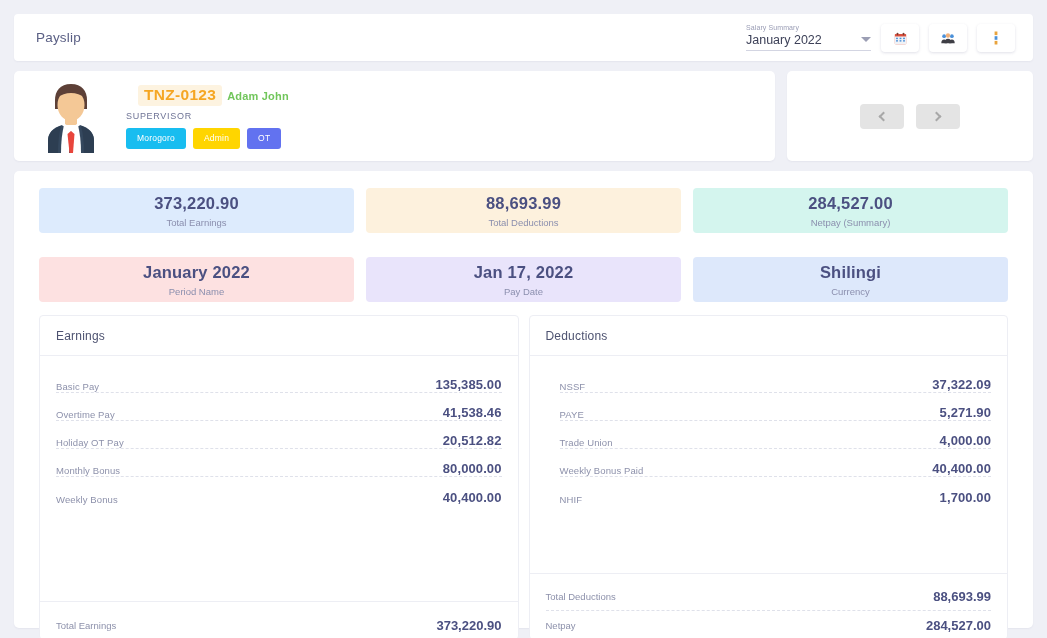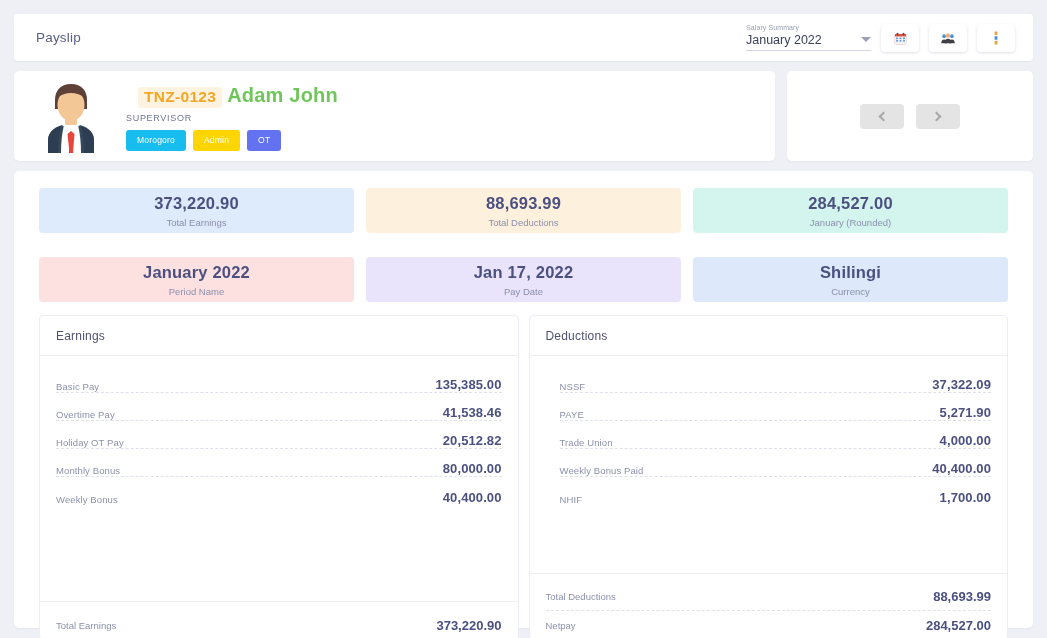--- a/index.html
+++ b/index.html
@@ -44,21 +44,21 @@
     display: flex; align-items: center; padding: 0 20px 0 26px;
     box-shadow: 0 1px 2px rgba(60,64,110,.06);
   }
   .avatar { width: 62px; height: 74px; margin-right: 22px; flex: none; }
   .emp-info { padding-top: 2px; }
   .emp-line1 { display: flex; align-items: baseline; gap: 5px; padding-left: 14px; }
   .emp-code {
     font-size: 15.5px; font-weight: bold; color: #f5a623;
     background: #fdf3e0; border-radius: 3px; padding: 1px 6px 2px; letter-spacing: .3px;
   }
-  .emp-name { font-size: 20px; font-weight: bold; color: #71c65b; letter-spacing: .2px; }
+  .emp-name { font-size: 11px; font-weight: bold; color: #71c65b; letter-spacing: .2px; }
   .emp-role { font-size: 9px; color: #6f7496; letter-spacing: .7px; margin: 5px 0 0 2px; }
   .chips { display: flex; gap: 7px; margin: 7px 0 0 2px; }
   .chip {
     font-size: 8.5px; color: #fff; border-radius: 3px;
     padding: 5px 11px 6px; letter-spacing: .2px;
   }
 
   .nav-card {
     flex: 1; height: 90px; background: #fff; border-radius: 5px;
     display: flex; align-items: center; justify-content: center; gap: 12px;
@@ -214,21 +214,21 @@
       <div class="tile" style="background: rgb(221, 235, 253);">
         <span class="tile-value">373,220.90</span>
         <span class="tile-label">Total Earnings</span>
       </div>
       <div class="tile" style="background: rgb(253, 241, 221);">
         <span class="tile-value">88,693.99</span>
         <span class="tile-label">Total Deductions</span>
       </div>
       <div class="tile" style="background: rgb(212, 245, 238);">
         <span class="tile-value">284,527.00</span>
-        <span class="tile-label">January (Rounded)</span>
+        <span class="tile-label">Netpay (Summary)</span>
       </div>
       <div style="flex-basis:100%;height:0"></div>
       <div class="tile" style="background: rgb(253, 225, 225);">
         <span class="tile-value">January 2022</span>
         <span class="tile-label">Period Name</span>
       </div>
       <div class="tile" style="background: rgb(233, 228, 251);">
         <span class="tile-value">Jan 17, 2022</span>
         <span class="tile-label">Pay Date</span>
       </div>

